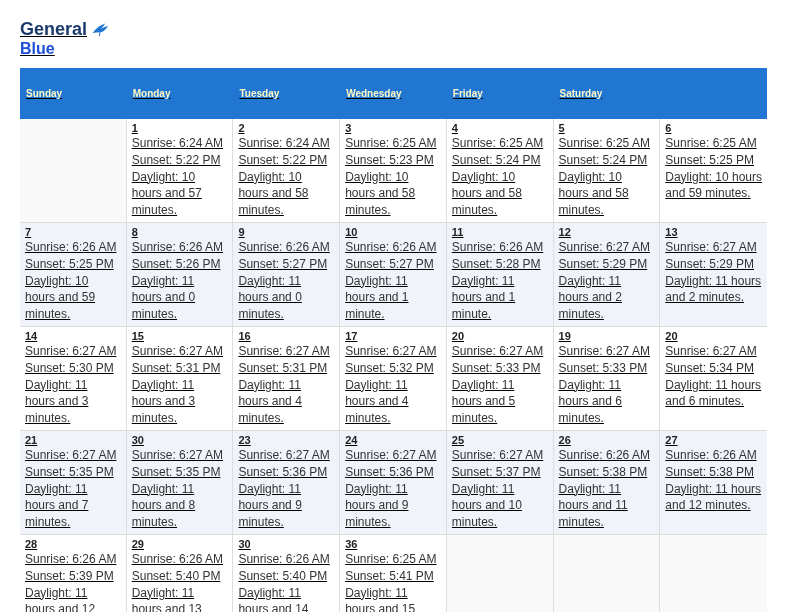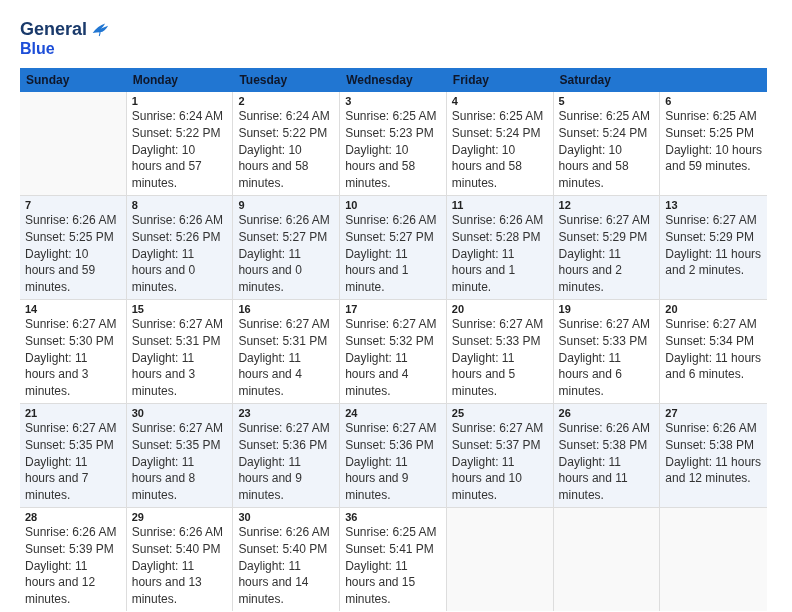--- a/index.html
+++ b/index.html
@@ -9,20 +9,21 @@
       font-family: Arial, sans-serif;
       background: #fff;
       overflow: hidden;
     }
     .page {
       width: 787px;
       height: 612px;
       padding: 18px 20px 10px 20px;
       display: flex;
       flex-direction: column;
+      text-decoration: underline;
     }
     .header {
       display: flex;
       justify-content: space-between;
       align-items: flex-start;
       margin-bottom: 10px;
     }
     .logo {
       display: flex;
       align-items: center;
@@ -57,24 +58,24 @@
       flex: 1;
       display: flex;
       flex-direction: column;
     }
     .cal-header {
       display: grid;
       grid-template-columns: repeat(7, 1fr);
       background: #2176d2;
     }
     .cal-header-cell {
-      color: #0f172a;
-      font-size: 12px;
+      color: #fef9c3;
+      font-size: 10px;
       font-weight: bold;
-      padding: 5px 6px;
+      padding: 20px 6px;
       text-align: left;
     }
     .cal-body {
       flex: 1;
       display: flex;
       flex-direction: column;
     }
     .cal-row {
       display: grid;
       grid-template-columns: repeat(7, 1fr);

